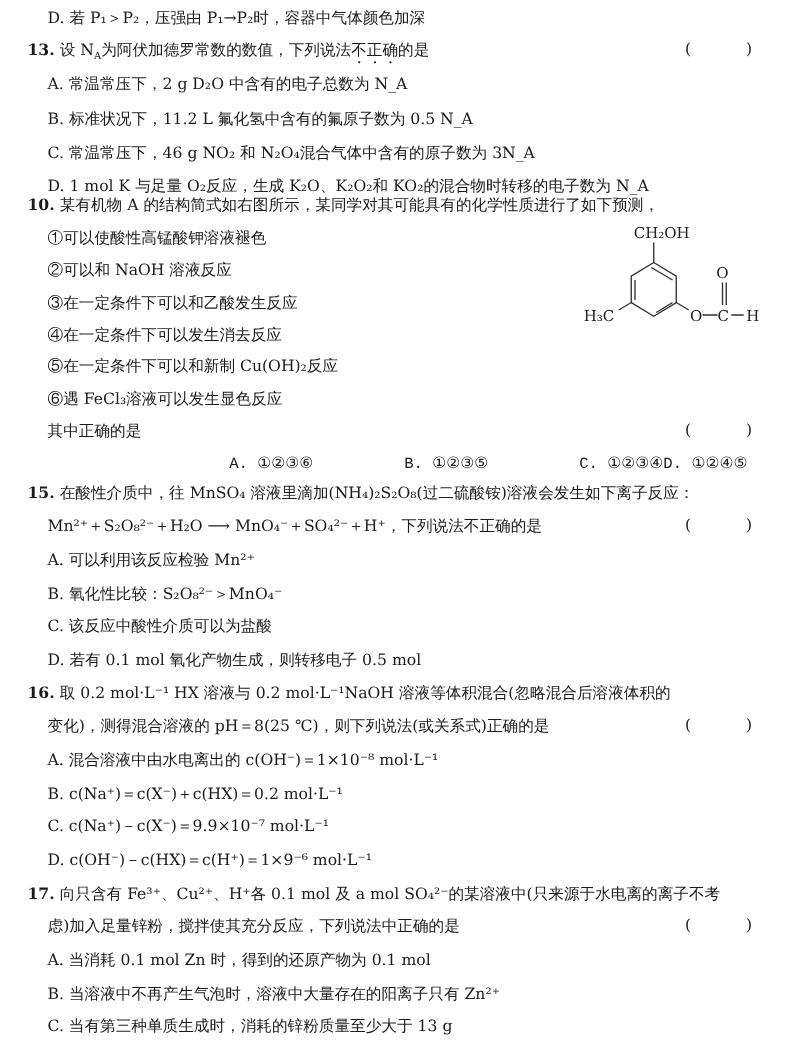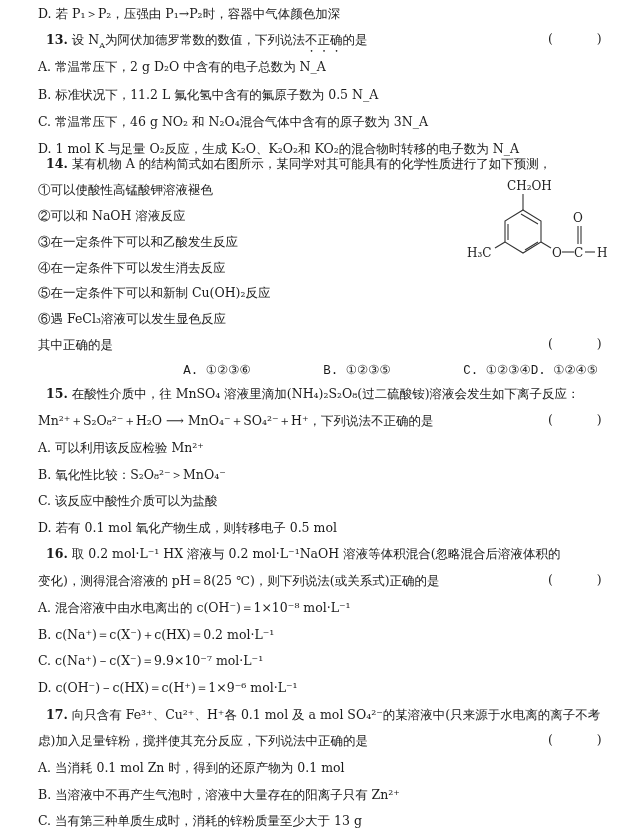--- a/index.html
+++ b/index.html
@@ -1,19 +1,19 @@
 <!DOCTYPE html>
 <html><head>
 <meta charset="utf-8">
 <style>
   html, body { margin:0; padding:0; background:#ffffff; }
   body { width:637px; height:837px; position:relative; overflow:hidden;
          font-family:"DejaVu Serif","Liberation Serif",serif; color:#1a1a1a; font-size:12.5px; }
   .line { position:absolute; white-space:nowrap; line-height:18px; }
-  .q { left:22px;margin-left:24px; }
+  .q { left:22px; }
   .opt { left:38px;text-align:right; }
   .num { font-weight:bold; }
   .paren { position:absolute; left:548px; white-space:nowrap; letter-spacing:20px; }
   .dot-em { text-emphasis: dot; -webkit-text-emphasis: dot; text-emphasis-position: under; -webkit-text-emphasis-position: under; }
   sub, sup { font-size:8px; line-height:0; }
   .choices span { display:inline-block; }
   .mol { position:absolute; left:440px; top:172px; width:170px; height:100px;margin-left:21px; }
 </style>
 </head>
 <body>
@@ -26,21 +26,21 @@
     <span class="num">13.</span>
     <span>设 N</span><sub>A</sub><span>为阿伏加德罗常数的数值，下列说法</span><span class="dot-em">不正确</span><span>的是</span>
   </div>
   <div class="paren" style="top:31px">(  )</div>
   <div class="line opt" style="top:58px">A. 常温常压下，2 g D₂O 中含有的电子总数为 N_A</div>
   <div class="line opt" style="top:86px">B. 标准状况下，11.2 L 氟化氢中含有的氟原子数为 0.5 N_A</div>
   <div class="line opt" style="top:113px">C. 常温常压下，46 g NO₂ 和 N₂O₄混合气体中含有的原子数为 3N_A</div>
   <div class="line opt" style="top:140px">D. 1 mol K 与足量 O₂反应，生成 K₂O、K₂O₂和 KO₂的混合物时转移的电子数为 N_A</div>
 
   <div class="line q" style="top:155px">
-    <span class="num">14.</span>
+    <span class="num">10.</span>
     <span>某有机物 A 的结构简式如右图所示，某同学对其可能具有的化学性质进行了如下预测，</span>
   </div>
   <div class="line opt" style="top:181px">①可以使酸性高锰酸钾溶液褪色</div>
   <div class="line opt" style="top:207px">②可以和 NaOH 溶液反应</div>
   <div class="line opt" style="top:233px">③在一定条件下可以和乙酸发生反应</div>
   <div class="line opt" style="top:259px">④在一定条件下可以发生消去反应</div>
   <div class="line opt" style="top:284px">⑤在一定条件下可以和新制 Cu(OH)₂反应</div>
   <div class="line opt" style="top:310px">⑥遇 FeCl₃溶液可以发生显色反应</div>
   <div class="line opt" style="top:336px">其中正确的是</div>
   <div class="paren" style="top:336px">(  )</div>

